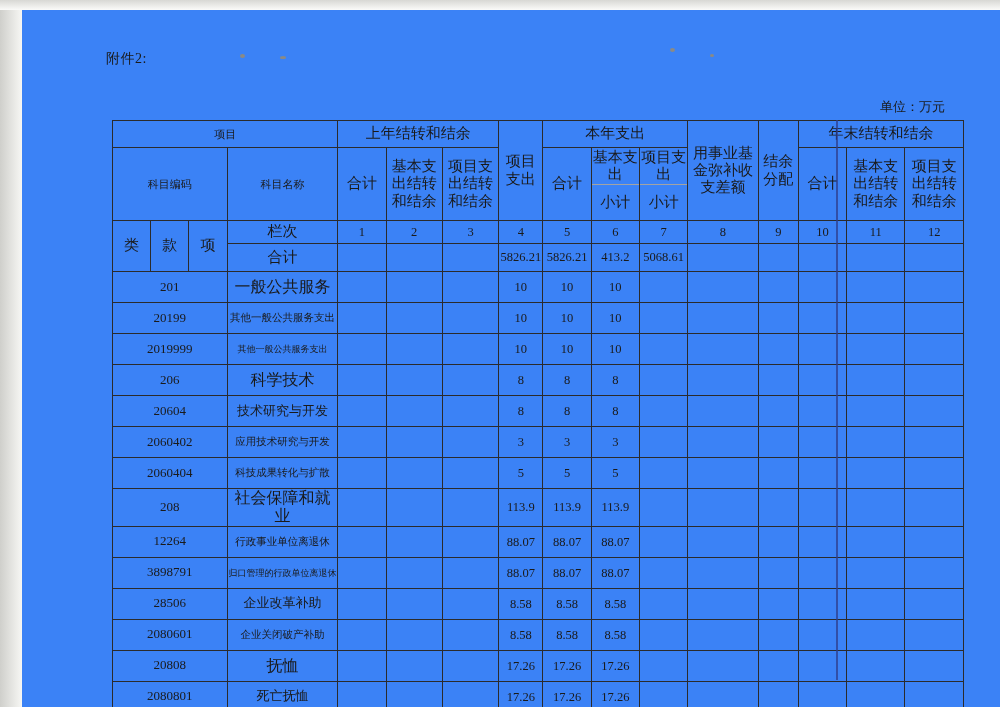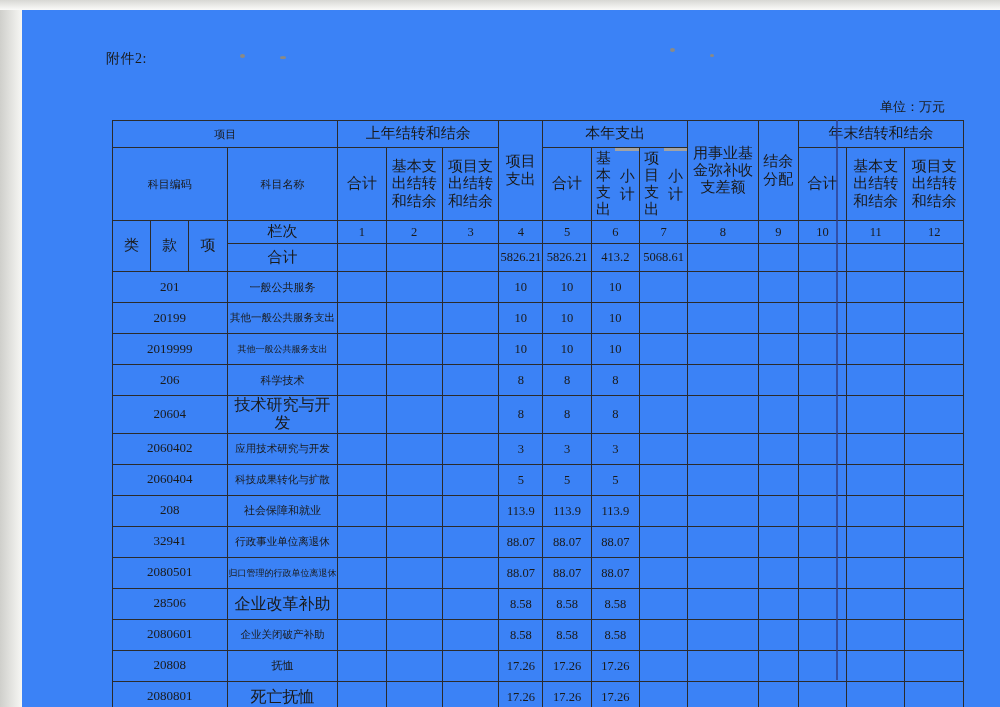--- a/index.html
+++ b/index.html
@@ -56,28 +56,28 @@
   .h-big{font-size:11px;}
   .h-mid{font-size:15px;}
   .rowh{height:31px;}
   .hdr1{height:27px;}
   .hdr2{height:72px;}
   .lane{height:23px;}
   .tot{height:28px;}
 
   .code-cell{text-align:left;padding-left:6px;font-size:13px;}
   .name-cell{text-align:center;}
-  .nm-lvl1{font-size:11px;}
-  .nm-lvl2{font-size:16px;}
+  .nm-lvl1{font-size:16px;}
+  .nm-lvl2{font-size:13px;}
   .nm-lvl3{font-size:10.5px;}
   .nm-lvl4{font-size:9px;}
   .num{font-size:12.5px;}
-  .sub-split{display:flex;flex-direction:row;height:100%;}
+  .sub-split{display:flex;flex-direction:column;height:100%;}
   .sub-split > div{flex:1;display:flex;align-items:center;justify-content:center;}
-  .sub-split > div + div{border-top:3px solid #a3a3a3;}
+  .sub-split > div + div{border-top:1px solid #a3a3a3;}
   .blue-line{
     position:absolute;
     top:110px;left:0;width:2px;height:560px;
     background:#2f3d8c;opacity:.75;
   }
 </style>
 </head>
 <body>
 
 <div class="scan-edge-left"></div>
@@ -308,37 +308,37 @@
             <td class="num">113.9</td>
             <td class="num">113.9</td>
             <td class="num"></td>
             <td class="num"></td>
             <td class="num"></td>
             <td class="num"></td>
             <td class="num"></td>
             <td class="num"></td>
           </tr>
           <tr class="rowh">
-            <td colspan="3" class="code-cell">32941</td>
+            <td colspan="3" class="code-cell">12264</td>
             <td class="name-cell nm-lvl3">行政事业单位离退休</td>
             <td class="num"></td>
             <td class="num"></td>
             <td class="num"></td>
             <td class="num">88.07</td>
             <td class="num">88.07</td>
             <td class="num">88.07</td>
             <td class="num"></td>
             <td class="num"></td>
             <td class="num"></td>
             <td class="num"></td>
             <td class="num"></td>
             <td class="num"></td>
           </tr>
           <tr class="rowh">
-            <td colspan="3" class="code-cell">2080501</td>
+            <td colspan="3" class="code-cell">3898791</td>
             <td class="name-cell nm-lvl4">归口管理的行政单位离退休</td>
             <td class="num"></td>
             <td class="num"></td>
             <td class="num"></td>
             <td class="num">88.07</td>
             <td class="num">88.07</td>
             <td class="num">88.07</td>
             <td class="num"></td>
             <td class="num"></td>
             <td class="num"></td>

